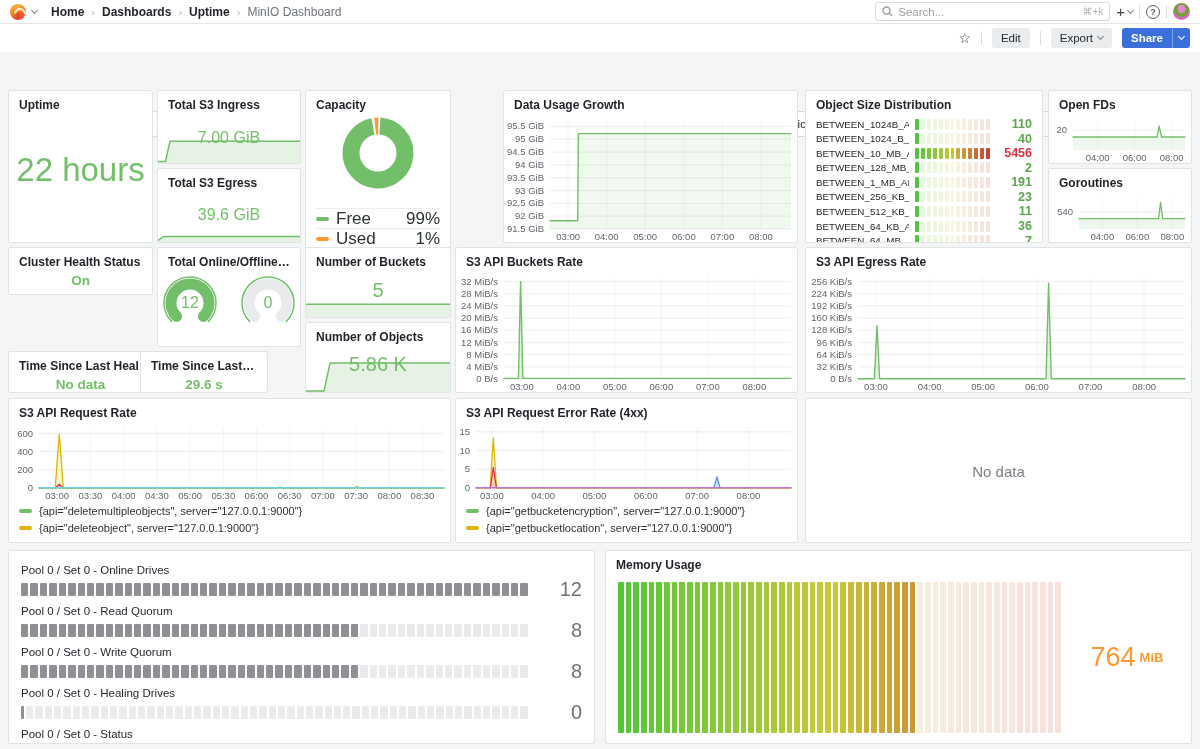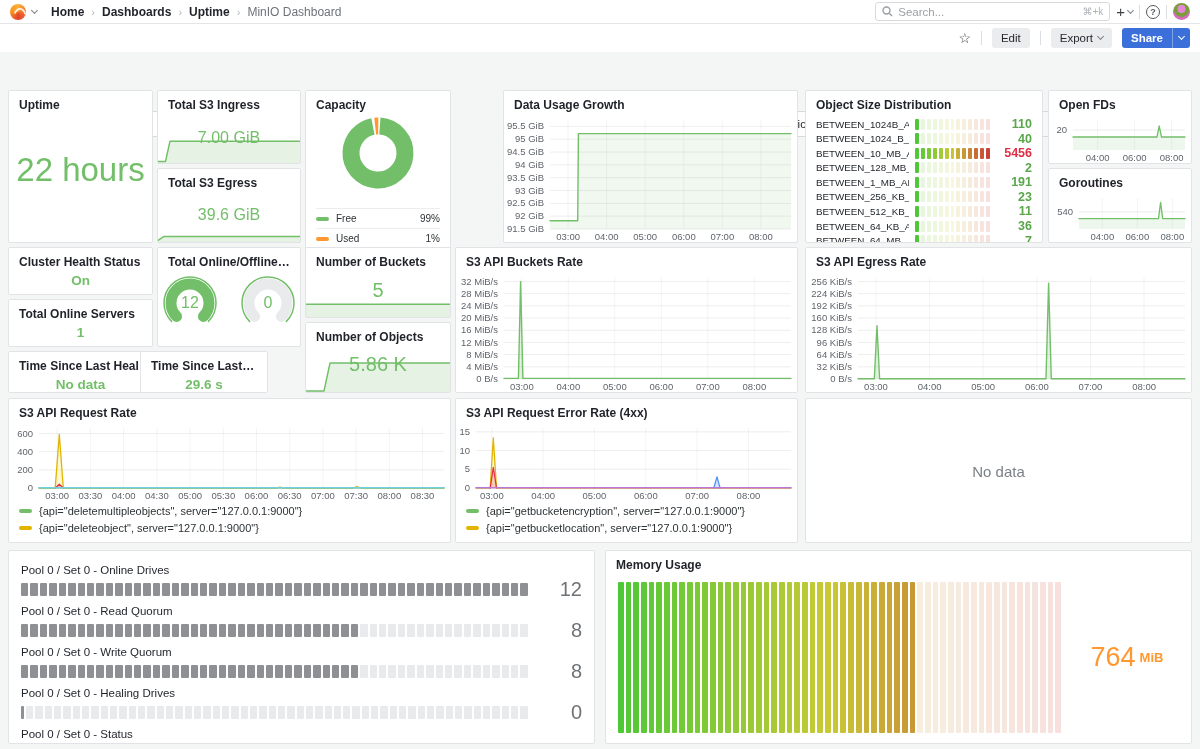--- a/index.html
+++ b/index.html
@@ -89,21 +89,21 @@
   #p-mem{left:605px;top:498px;width:587px;height:194px}
   
   .v-big{font-size:33px;top:44%;transform:translateY(-50%)}
   .v-med{font-size:16px}
   .v-sm{font-size:13.5px;font-weight:600;top:2px}
   .v-num{font-size:20px}
   .nodata{position:absolute;left:0;right:0;top:45%;text-align:center;color:#7b8087;font-size:15px}
   
   .donut-wrap{display:flex;justify-content:center}
   .cap-legend{padding:0 10px 4px}
-  .leg-row{display:flex;align-items:center;gap:7px;height:20px;border-top:1px solid #ededf0;font-size:10px;color:#2c3235}
+  .leg-row{display:flex;align-items:center;gap:7px;height:20px;border-top:1px solid #ededf0;font-size:17px;color:#2c3235}
   .dashm{width:13px;height:4px;border-radius:2px;flex:none}
   .leg-val{margin-left:auto;color:#2c3235}
   
   .gauges{display:flex;justify-content:center;gap:14px;margin-top:4px}
   .gauge{position:relative;width:64px;height:58px}
   .gauge svg{width:64px;height:52px}
   .gauge-val{position:absolute;left:0;right:0;top:19px;text-align:center;font-size:16px;color:#73bf69;font-weight:500}
   
   .lcd{display:flex;gap:2px;height:100%}
   .lcd i{flex:1;border-radius:1px;display:block}
@@ -542,26 +542,20 @@
       </div>
   </section>
 
   <section class="panel" id="p-health">
     <h2 class="ptitle">Cluster Health Status</h2>
     <div class="pbody">
         <div class="stat stat-abs v-sm">On</div>
       </div>
   </section>
 
-  <section class="panel" id="p-servers">
-    <h2 class="ptitle">Total Online Servers</h2>
-    <div class="pbody">
-        <div class="stat stat-abs v-sm">1</div>
-      </div>
-  </section>
 
   <section class="panel" id="p-heal">
     <h2 class="ptitle">Time Since Last Heal</h2>
     <div class="pbody">
         <div class="stat stat-abs v-sm">No data</div>
       </div>
   </section>
 
   <section class="panel" id="p-drives">
     <h2 class="ptitle">Total Online/Offline Dri...</h2>

